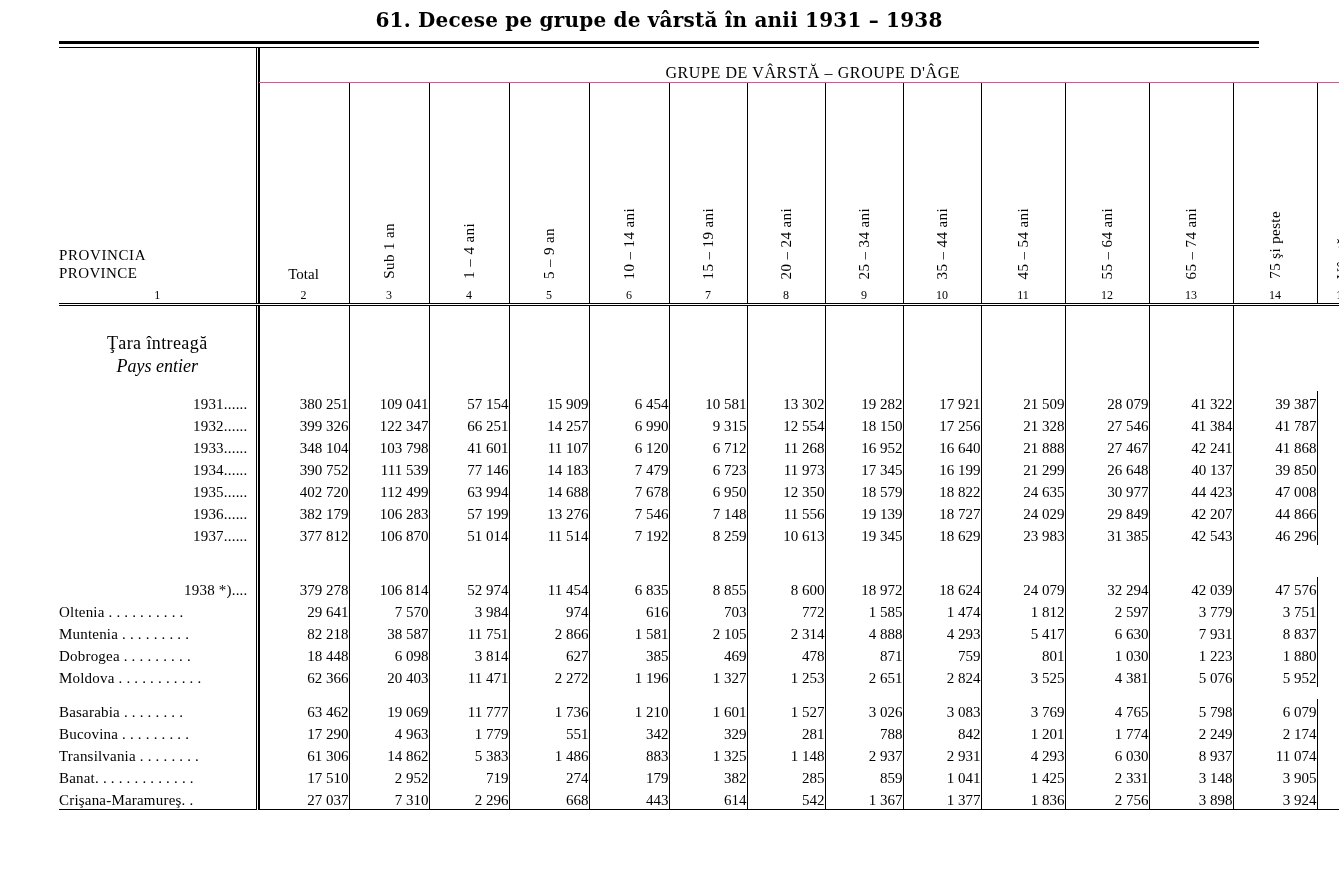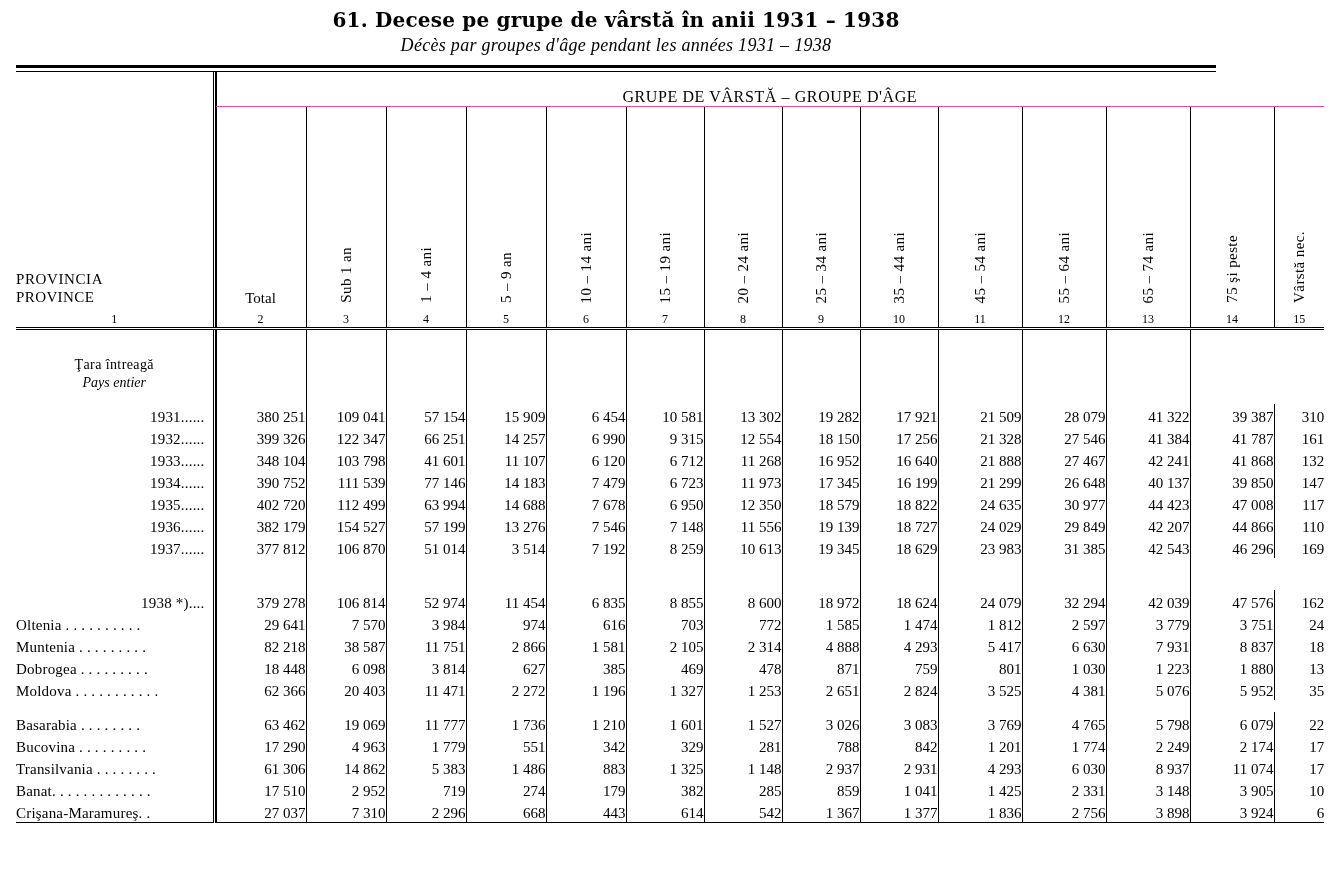--- a/index.html
+++ b/index.html
@@ -13,20 +13,21 @@
     font-family: "Liberation Serif", serif;
     color: #000000;
     position: relative;
     overflow: hidden;
   }
   .page {
     position: relative;
     width: 1232px;
     height: 873px;
     padding: 0;
+    margin-left: 43px;
   }
   
   .title-block {
     text-align: center;
     padding-top: 8px;
   }
   .title-ro {
     font-family: "DejaVu Serif", serif;
     font-weight: bold;
     font-size: 20px;
@@ -127,21 +128,21 @@
     height: 0;
     padding: 0;
     font-size: 0;
     line-height: 0;
   }
 
   
   .spacer-row td { height: 26px; }
   .section-label {
     text-align: center;
-    font-size: 14px;
+    font-size: 18px;
     line-height: 1.3;
     padding-left: 10px;
   }
   .section-label .ro { display: block; letter-spacing: 0.4px; }
   .section-label .fr { display: block; font-style: italic; }
 
   td.rowlabel {
     font-size: 15px;
     white-space: nowrap;
     padding-left: 14px;
@@ -169,21 +170,20 @@
     line-height: 0;
   }
 </style>
 </head>
 <body>
 
 <div class="page">
 
   <div class="title-block">
     <div class="title-ro">61. Decese pe grupe de vârstă în anii 1931 – 1938</div>
-    <div class="title-fr">Décès par groupes d'âge pendant les années 1931 – 1938</div>
   </div>
 
   <div class="rule-wrap">
     <div class="rule-thick"></div>
     <div class="rule-thin"></div>
   </div>
 
   <table class="main">
     <colgroup>
       <col style="width:198px">
@@ -415,40 +415,40 @@
         <td class="num vline">18 822</td>
         <td class="num vline">24 635</td>
         <td class="num vline">30 977</td>
         <td class="num vline">44 423</td>
         <td class="num vline">47 008</td>
         <td class="num vline">117</td>
       </tr>
       <tr>
         <td class="rowlabel year">1936......</td>
         <td class="num dblleft">382 179</td>
-        <td class="num vline">154 527</td>
+        <td class="num vline">106 283</td>
         <td class="num vline">57 199</td>
         <td class="num vline">13 276</td>
         <td class="num vline">7 546</td>
         <td class="num vline">7 148</td>
         <td class="num vline">11 556</td>
         <td class="num vline">19 139</td>
         <td class="num vline">18 727</td>
         <td class="num vline">24 029</td>
         <td class="num vline">29 849</td>
         <td class="num vline">42 207</td>
         <td class="num vline">44 866</td>
         <td class="num vline">110</td>
       </tr>
       <tr>
         <td class="rowlabel year">1937......</td>
         <td class="num dblleft">377 812</td>
         <td class="num vline">106 870</td>
         <td class="num vline">51 014</td>
-        <td class="num vline">3 514</td>
+        <td class="num vline">11 514</td>
         <td class="num vline">7 192</td>
         <td class="num vline">8 259</td>
         <td class="num vline">10 613</td>
         <td class="num vline">19 345</td>
         <td class="num vline">18 629</td>
         <td class="num vline">23 983</td>
         <td class="num vline">31 385</td>
         <td class="num vline">42 543</td>
         <td class="num vline">46 296</td>
         <td class="num vline">169</td>

